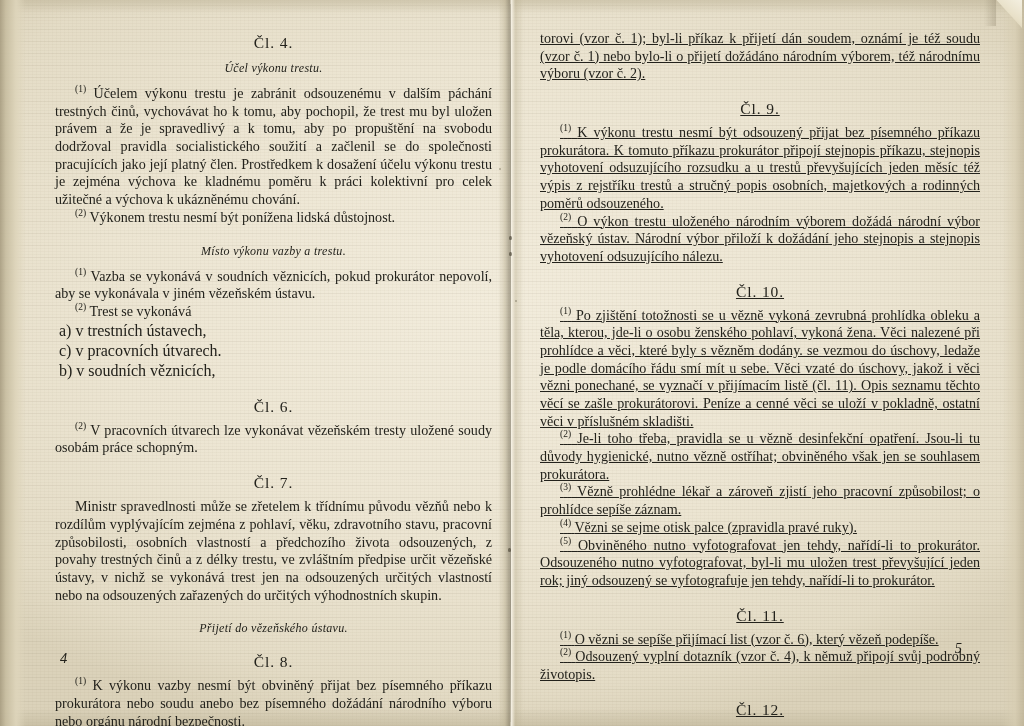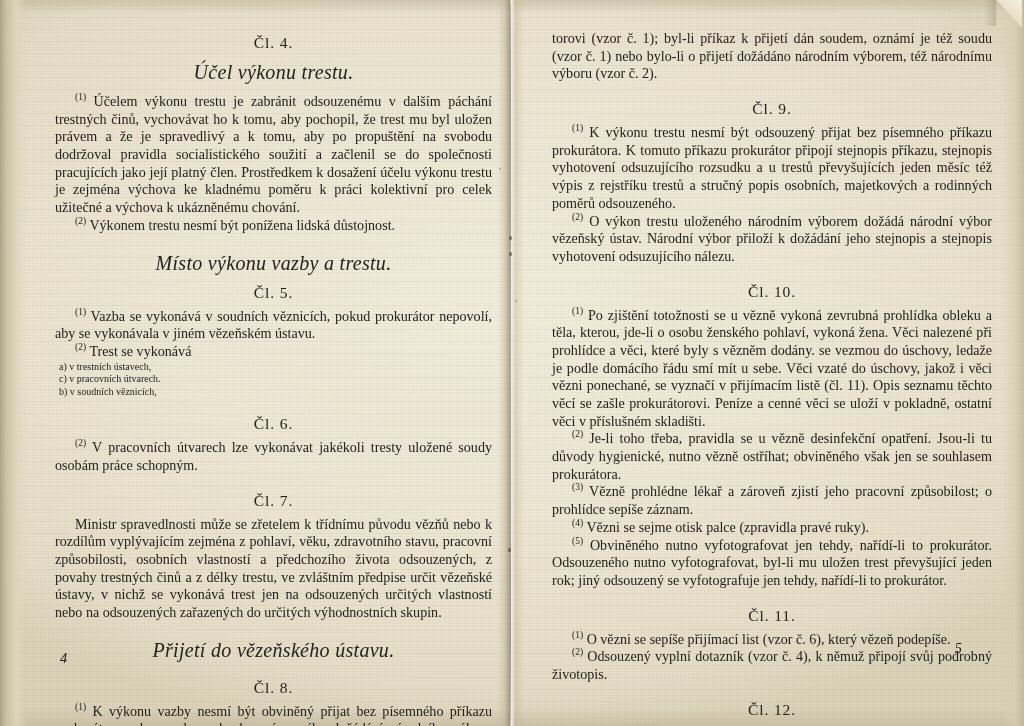--- a/index.html
+++ b/index.html
@@ -95,50 +95,50 @@
     width: 12px; height: 26px;
     background: linear-gradient(to left, rgba(120,110,86,.28), rgba(120,110,86,0));
   }
   
   .col {
     position: absolute;
     top: 0;
     box-sizing: border-box;
   }
   .col-left  { left: 55px;  width: 437px; padding-top: 34px; }
-  .col-right { left: 552px; width: 440px; padding-top: 30px; }
+  .col-right { left: 540px; width: 440px; padding-top: 30px; text-decoration: underline; }
 
   .art-head {
     text-align: center;
     font-size: 15.5px;
     letter-spacing: .9px;
     margin: 17px 0 6px 0;
     font-weight: 400;
   }
   .sub-head {
     text-align: center;
     font-style: italic;
-    font-size: 20px;
+    font-size: 12px;
     letter-spacing: .3px;
     margin: 9px 0 9px 0;
   }
   p.body {
     margin: 0;
     text-align: justify;
     text-justify: inter-word;
     font-size: 14.1px;
     line-height: 1.255;
     text-indent: 20px;
     hyphens: manual;
   }
   p.body.noindent { text-indent: 0; }
   p.item {
     margin: 0;
     text-align: left;
-    font-size: 10px;
+    font-size: 16px;
     line-height: 1.255;
     text-indent: 0;
     padding-left: 4px;
   }
   .sup {
     font-size: 9.5px;
     vertical-align: super;
     line-height: 0;
   }
   .pnum {
@@ -191,31 +191,30 @@
 
   <div class="col col-left">
 
     <div class="art-head" style="margin-top:0;">Čl. 4.</div>
     <div class="sub-head">Účel výkonu trestu.</div>
 
     <p class="body"><span class="sup">(<span>1</span>)</span> <span>Účelem výkonu trestu je zabránit odsouzenému v dalším páchání trestných činů, vychovávat ho k tomu, aby pochopil, že trest mu byl uložen právem a že je spravedlivý a k tomu, aby po propuštění na svobodu dodržoval pravidla socialistického soužití a začlenil se do společnosti pracujících jako její platný člen. Prostředkem k dosažení účelu výkonu trestu je zejména výchova ke kladnému poměru k práci kolektivní pro celek užitečné a výchova k ukázněnému chování.</span></p>
     <p class="body"><span class="sup">(<span>2</span>)</span> <span>Výkonem trestu nesmí být ponížena lidská důstojnost.</span></p>
 
     <div class="sub-head" style="margin-top:17px;">Místo výkonu vazby a trestu.</div>
-    <div class="art-head" style="margin-top:4px;">Čl. 5.</div>
 
     <p class="body"><span class="sup">(<span>1</span>)</span> <span>Vazba se vykonává v soudních věznicích, pokud prokurátor nepovolí, aby se vykonávala v jiném vězeňském ústavu.</span></p>
     <p class="body"><span class="sup">(<span>2</span>)</span> <span>Trest se vykonává</span></p>
     <p class="item">a) v trestních ústavech,</p>
     <p class="item">c) v pracovních útvarech.</p>
     <p class="item">b) v soudních věznicích,</p>
 
     <div class="art-head">Čl. 6.</div>
 
-    <p class="body"><span class="sup">(<span>2</span>)</span> <span>V pracovních útvarech lze vykonávat jakékoli tresty uložené soudy osobám práce schopným.</span></p>
+    <p class="body"><span class="sup">(<span>2</span>)</span> <span>V pracovních útvarech lze vykonávat vězeňském tresty uložené soudy osobám práce schopným.</span></p>
 
     <div class="art-head">Čl. 7.</div>
 
     <p class="body"><span>Ministr spravedlnosti může se zřetelem k třídnímu původu vězňů nebo k rozdílům vyplývajícím zejména z pohlaví, věku, zdravotního stavu, pracovní způsobilosti, osobních vlastností a předchozího života odsouzených, z povahy trestných činů a z délky trestu, ve zvláštním předpise určit vězeňské ústavy, v nichž se vykonává trest jen na odsouzených určitých vlastností nebo na odsouzených zařazených do určitých výhodnostních skupin.</span></p>
 
     <div class="sub-head" style="margin-top:17px;">Přijetí do vězeňského ústavu.</div>
     <div class="art-head" style="">Čl. 8.</div>
 
     <p class="body"><span class="sup">(<span>1</span>)</span> <span>K výkonu vazby nesmí být obviněný přijat bez písemného příkazu prokurátora nebo soudu anebo bez písemného dožádání národního výboru nebo orgánu národní bezpečnosti.</span></p>
 

